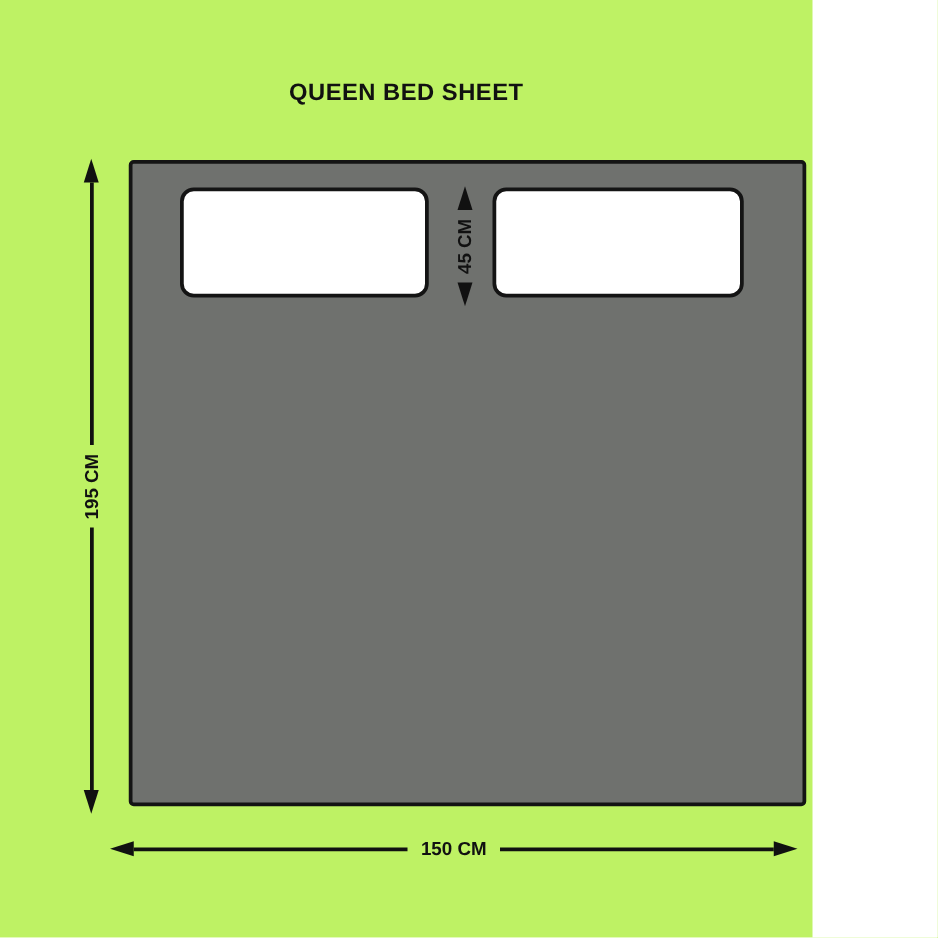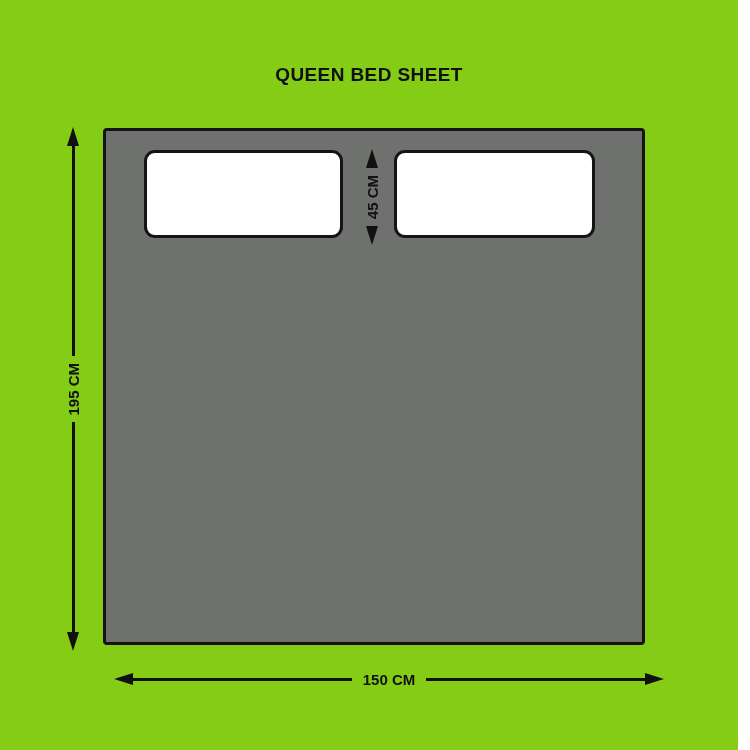--- a/index.html
+++ b/index.html
@@ -3,23 +3,23 @@
 <meta charset="utf-8">
 <style>
   html, body {
     margin: 0;
     padding: 0;
     background: #ffffff;
     font-family: "Liberation Sans", sans-serif;
   }
   .canvas {
     position: relative;
-    width: 738px;
+    width: 650px;
     height: 750px;
-    background: #84cc16;
+    background: #bef264;
     overflow: hidden;
   }
   .title {
     position: absolute;
     top: 64px;
     left: 0;
     right: 0;
     text-align: center;
     font-size: 19px;
     font-weight: 700;
@@ -100,21 +100,21 @@
   }
   .hlabel {
     font-size: 15px;
     font-weight: 700;
     color: #111111;
     white-space: nowrap;
     margin: 0 11px;
   }
 
   #dim-sheet-height { left: 62px;  top: 127px; width: 22px;  height: 524px; }
-  #dim-sheet-width  { left: 114px; top: 668px; width: 550px; height: 22px; text-align: center; }
+  #dim-sheet-width  { left: 88px; top: 668px; width: 550px; height: 22px; text-align: center; }
   #dim-pillow-height{ left: 361px; top: 149px; width: 22px;  height: 94px; }
   #dim-pillow-width { left: 396px; top: 248px; width: 198px; height: 22px; }
 </style>
 </head>
 <body>
 
 <div class="canvas">
 
   <div class="title">QUEEN BED SHEET</div>
 

